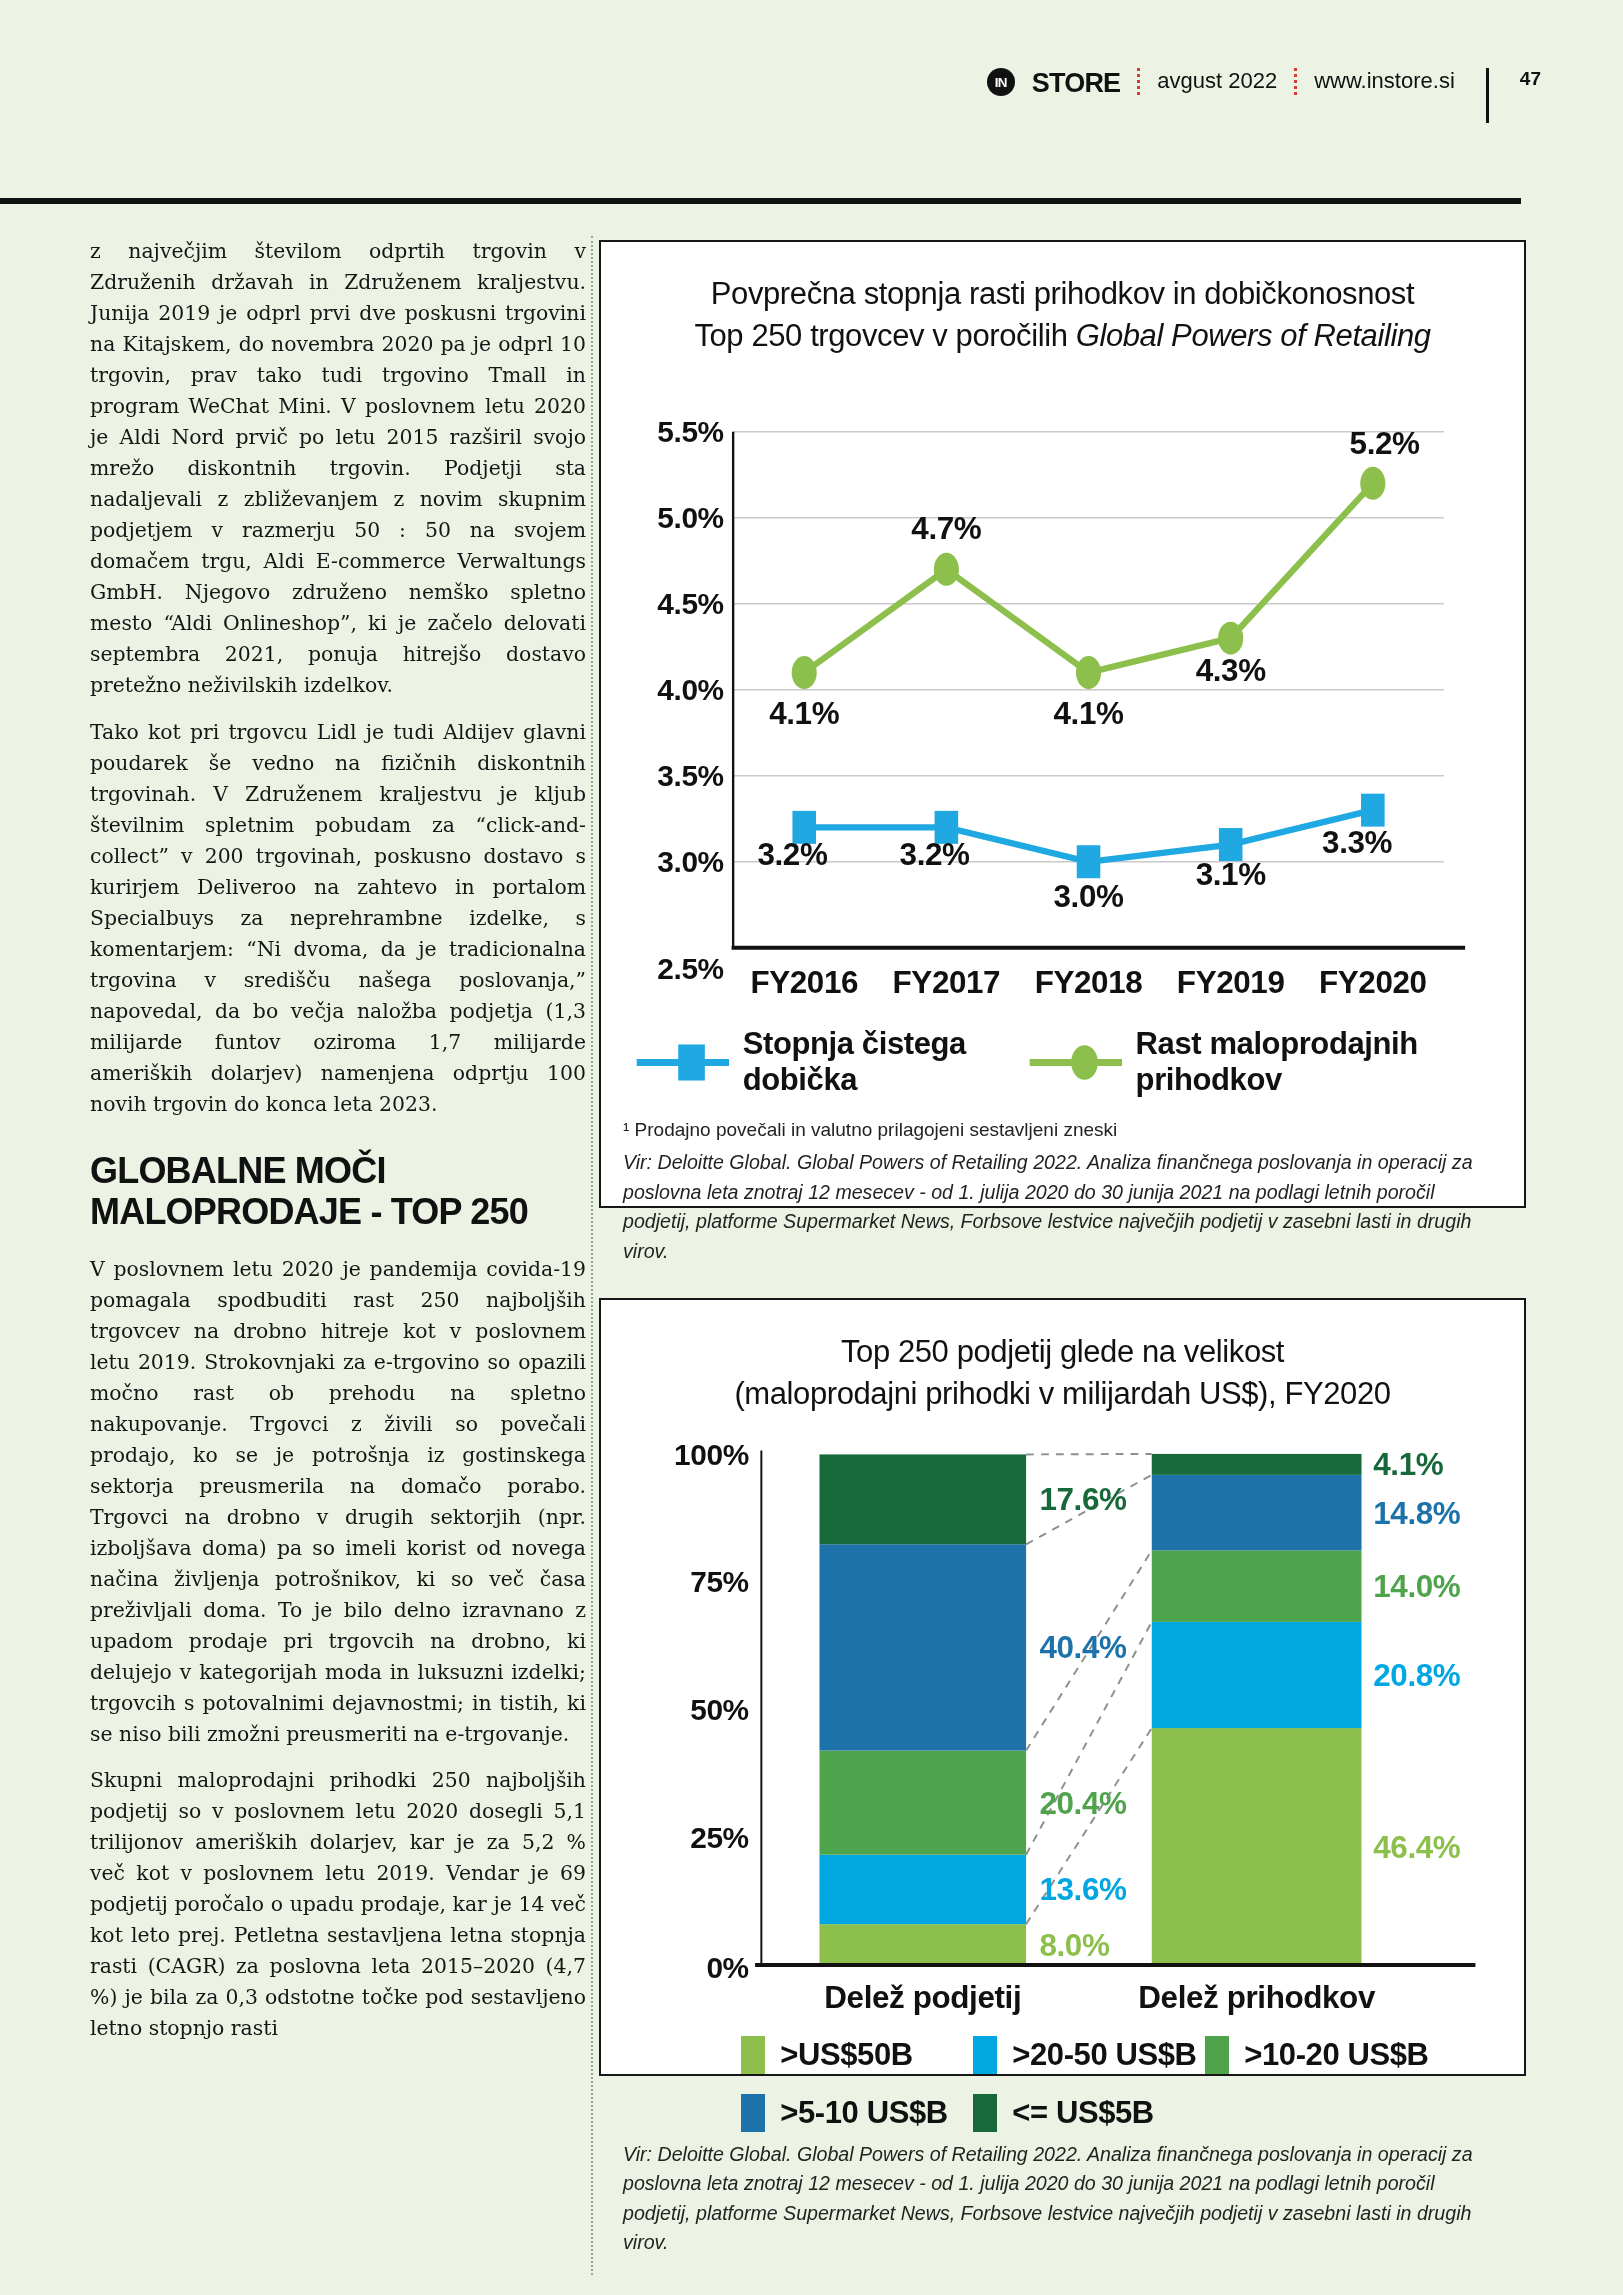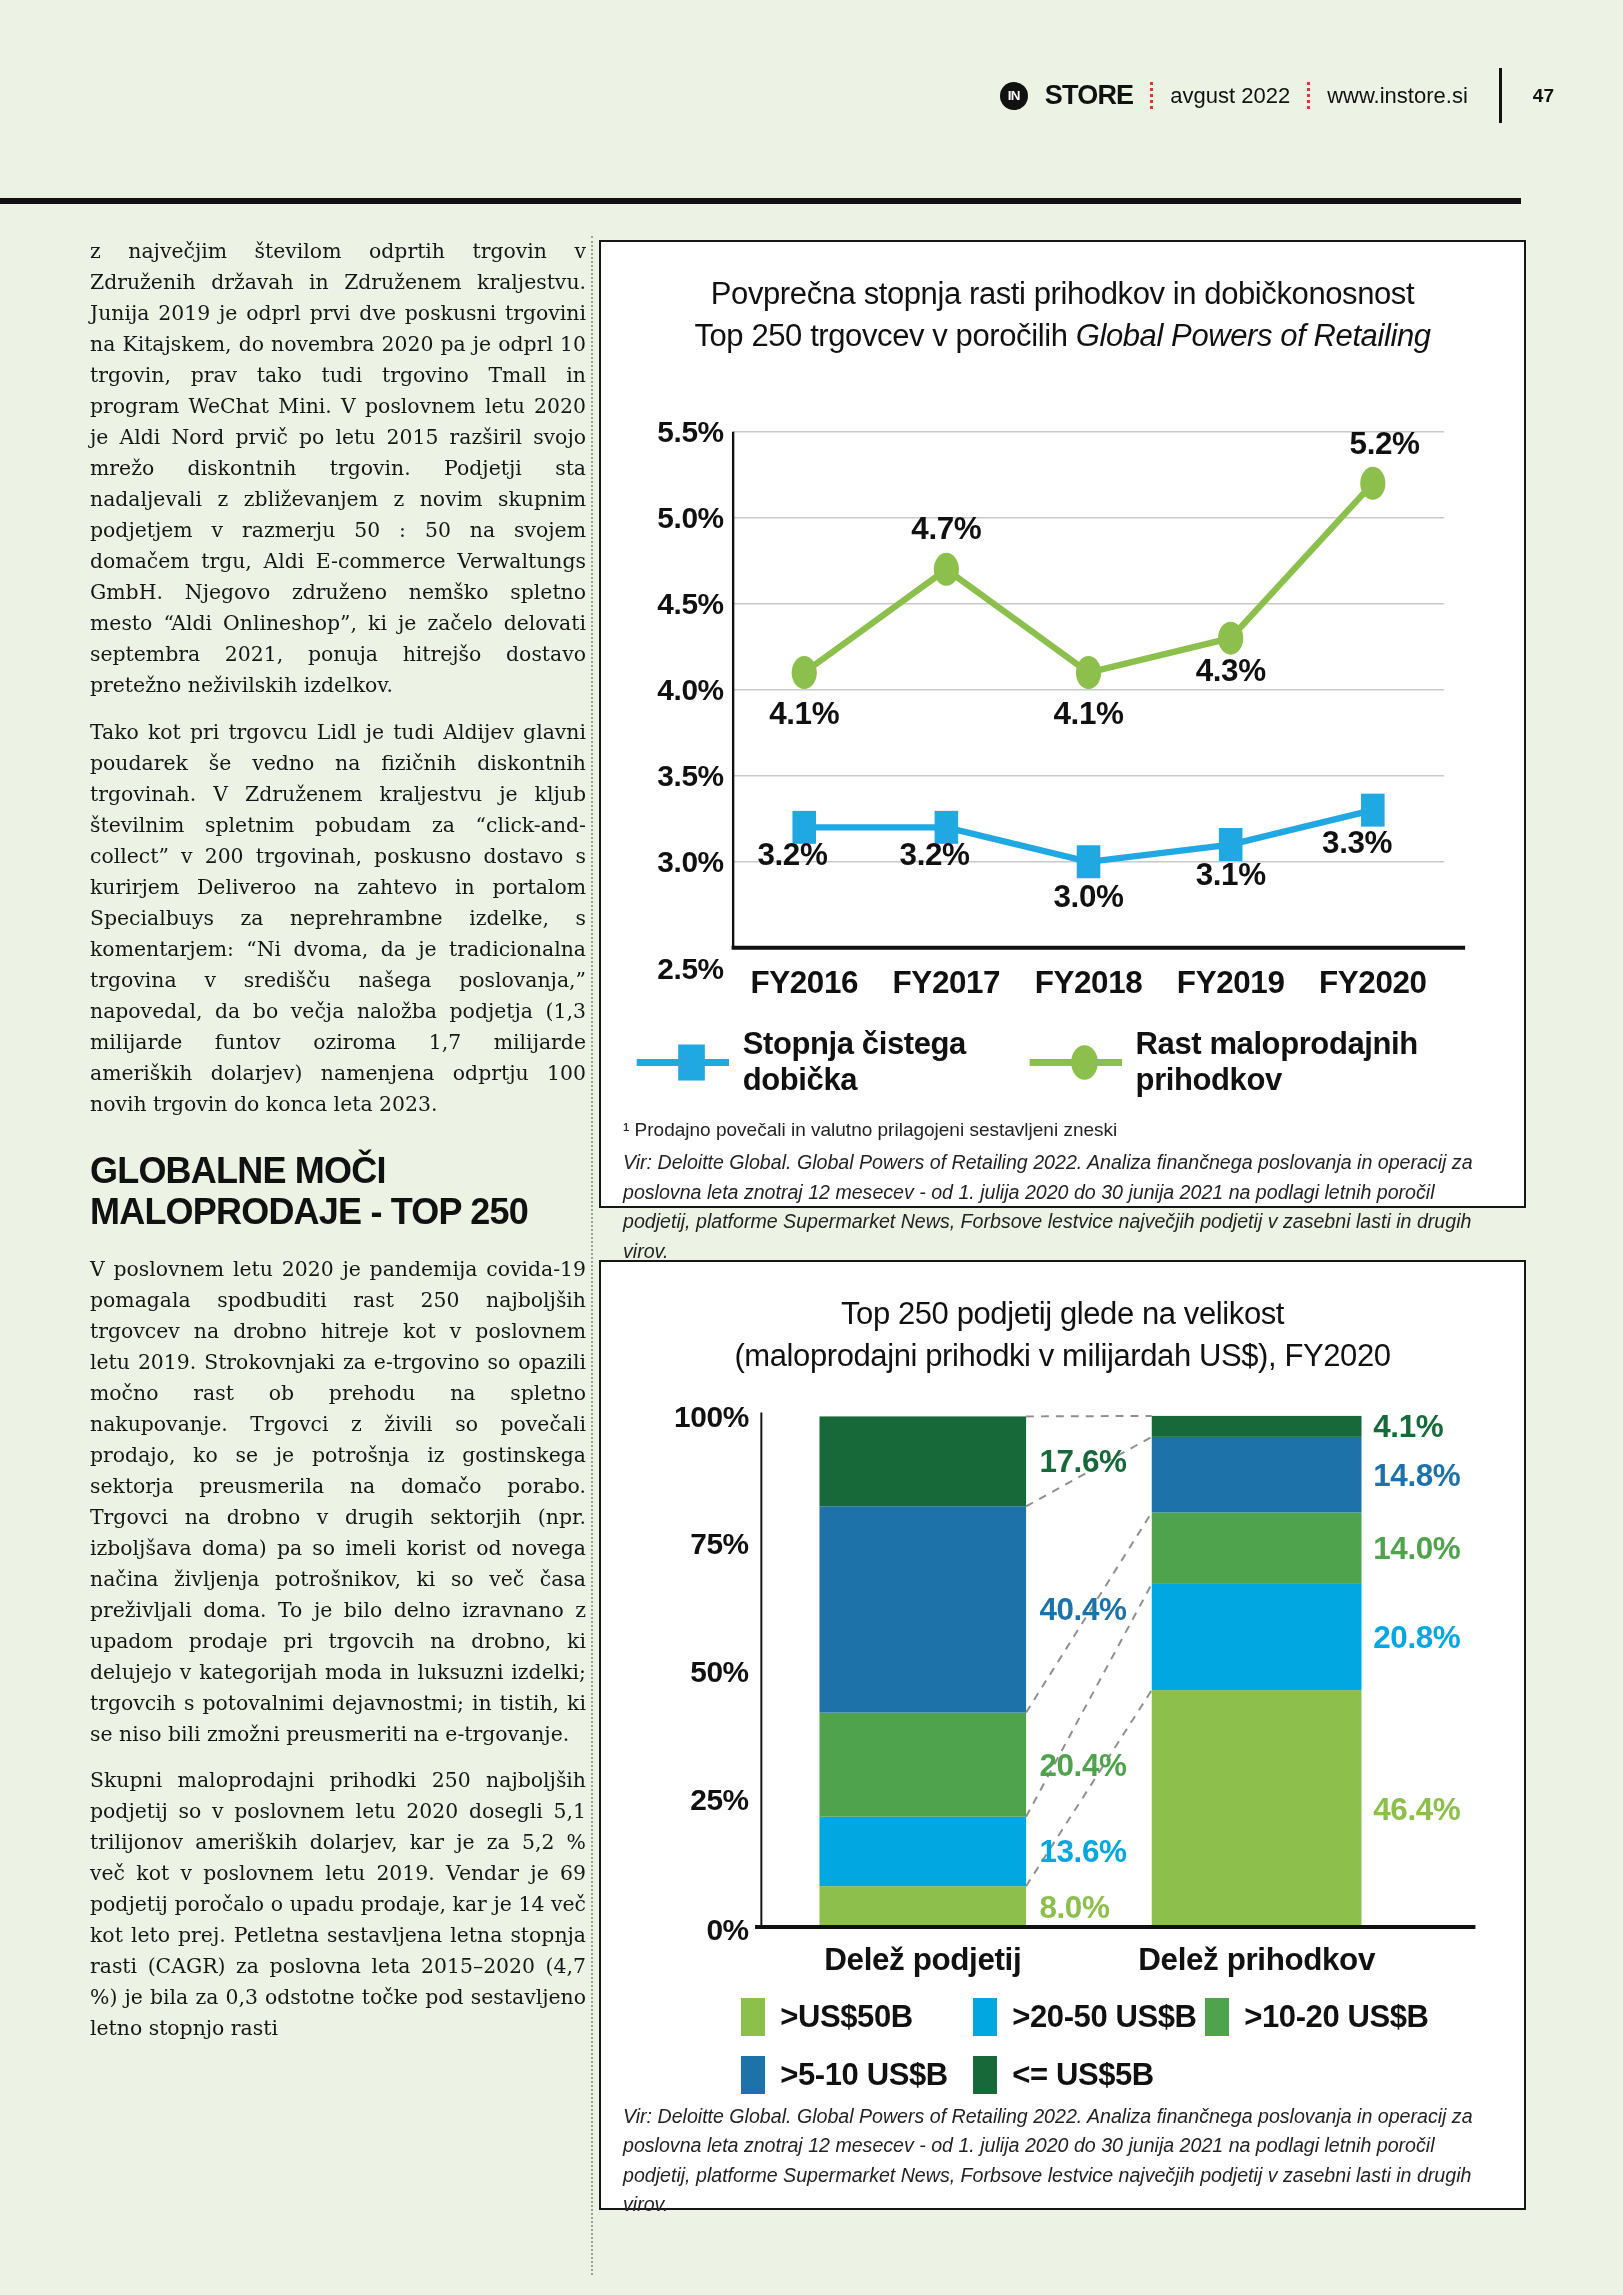--- a/index.html
+++ b/index.html
@@ -1,38 +1,38 @@
 <!DOCTYPE html>
 <html style="font-size:12.6px"><head>
 <meta charset="utf-8">
 <style>
   html,body{margin:0;padding:0;}
   .page{position:relative;width:1623px;height:2295px;background:#ECF3E4;font-family:"Liberation Sans",sans-serif;color:#111;overflow:hidden;}
 
   
-  .header{position:absolute;top:68px;right:69px;display:flex;align-items:center;gap:17px;}
+  .header{position:absolute;top:68px;right:82px;display:flex;align-items:flex-start;gap:17px;}
   .logo-circle{width:28px;height:28px;border-radius:50%;background:#111;color:#fff;display:flex;align-items:center;justify-content:center;font-weight:bold;font-size:13.4px;letter-spacing:-0.8px;}
   .brand{font-size:27px;font-weight:bold;letter-spacing:-0.8px;}
   .red-dots{width:0;height:27px;border-left:3.1px dotted #D63A31;}
   .issue{font-size:22px;font-weight:normal;}
   .site{font-size:22px;}
   .head-vline{width:3.1px;height:55px;background:#111;margin:0 14px;}
   .pageno{font-size:19px;font-weight:bold;}
   .header-rule{position:absolute;top:198px;left:0;width:1521px;height:6.3px;background:#111;}
 
   
   .article{position:absolute;left:90px;top:236px;width:496px;font-family:"DejaVu Serif",serif;font-size:20.4px;line-height:31px;text-align:justify;color:#161616;}
   .article p{margin:0 0 15.7px 0;}
   .article h2{font-family:"Liberation Sans",sans-serif;font-size:36px;line-height:1.16;letter-spacing:-0.8px;margin:30px 0 20.4px 0;color:#111;}
   .col-divider{position:absolute;left:591px;top:236px;height:2039px;width:0;border-left:2.4px dotted #97A597;}
 
   
   .panel{position:absolute;left:599px;width:927px;background:#fff;border:2.4px solid #161616;box-sizing:border-box;padding:14px 22px;}
   .panel1{top:240px;height:968px;}
-  .panel2{top:1260px;height:950px;}
+  .panel2{top:1298px;height:778px;}
   .chart-title{text-align:center;font-size:31px;font-weight:normal;line-height:1.35;margin-top:17.3px;letter-spacing:-0.4px;}
   .chart-title .it{font-style:italic;}
   .chart-svg{display:block;margin-top:7.9px;}
 
   
   .lg1{display:flex;justify-content:space-between;align-items:center;padding:0 9.4px;margin-top:17.3px;}
   .lg1-item{display:flex;align-items:center;gap:14px;}
   .lg1-label{font-size:31px;font-weight:bold;letter-spacing:-0.4px;}
 
   .footnote{font-size:19px;margin-top:20.4px;color:#222;}

